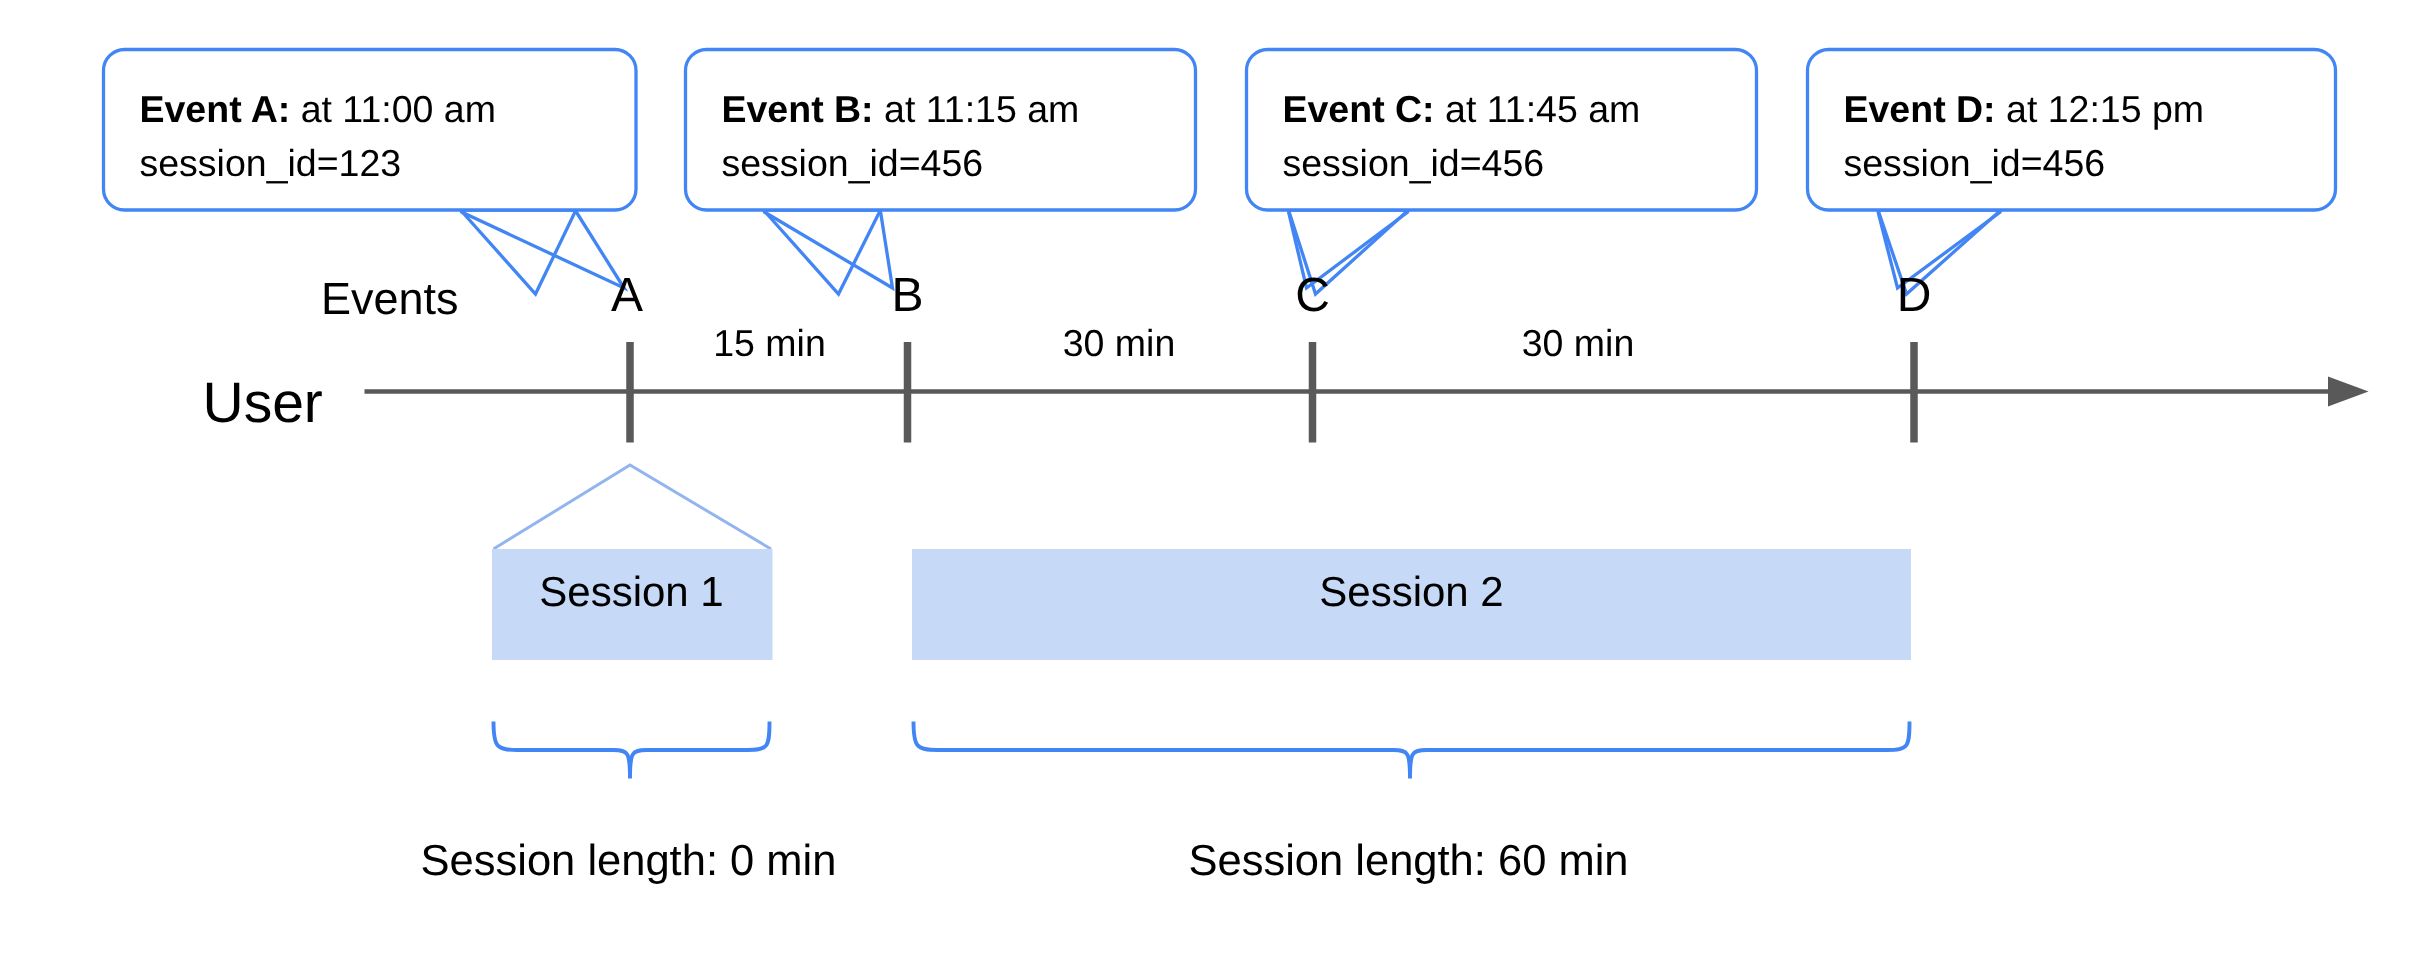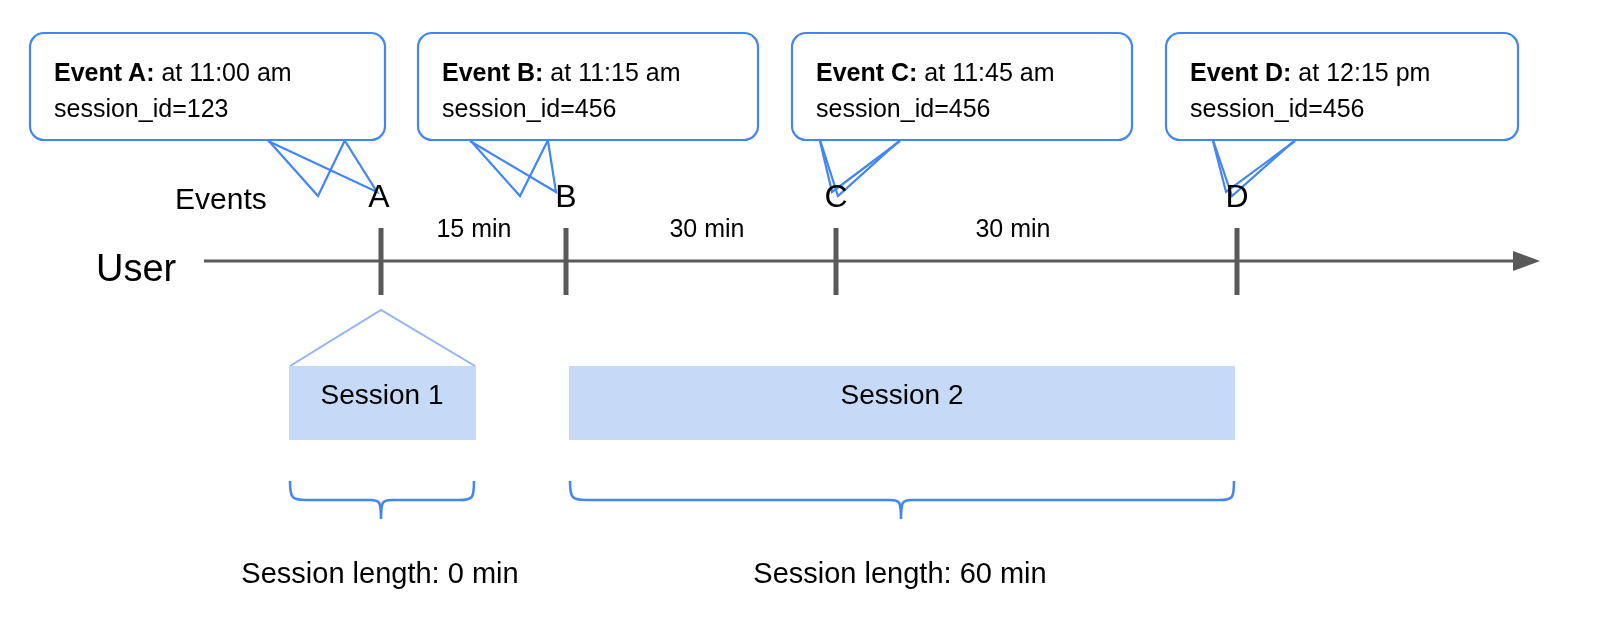--- a/index.html
+++ b/index.html
@@ -11,20 +11,21 @@
     font-family: "Liberation Sans", sans-serif;
     width: 1614px;
     height: 642px;
     overflow: hidden;
   }
   #diagram-root {
     position: relative;
     width: 1384px;
     height: 642px;
     background: #ffffff;
+    margin-left: 39px;
   }
   svg.canvas {
     position: absolute;
     top: 0;
     left: 0;
     width: 1614px;
     height: 642px;
   }
   .callout-box {
     fill: #ffffff;

